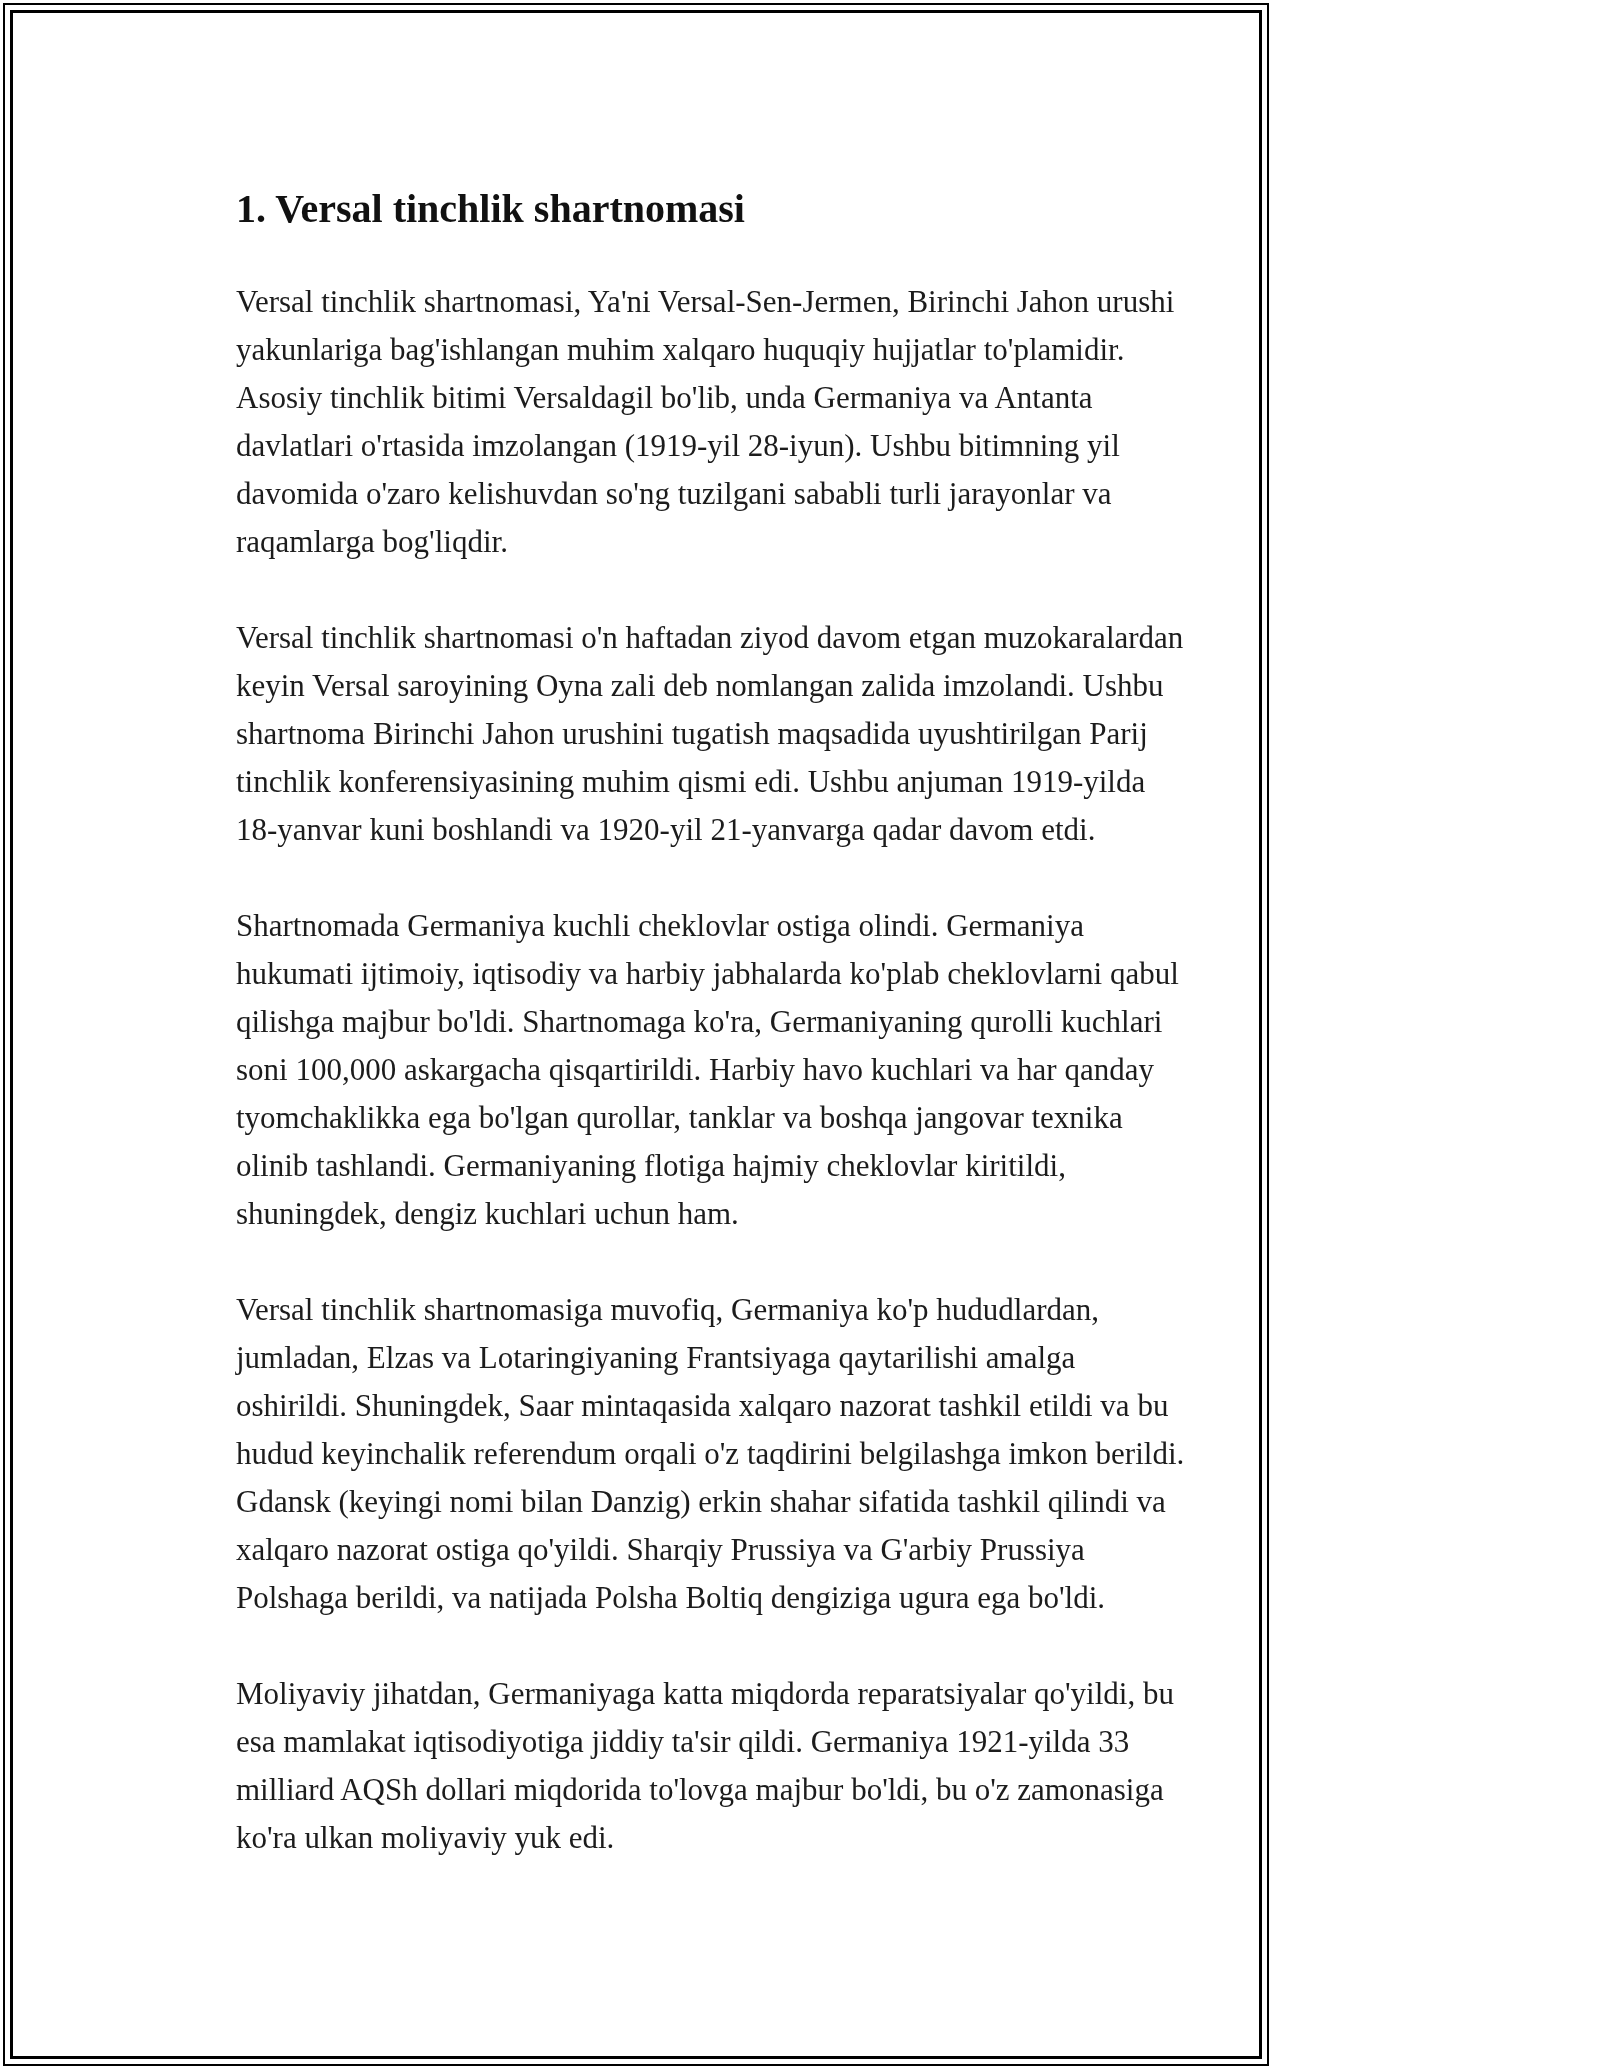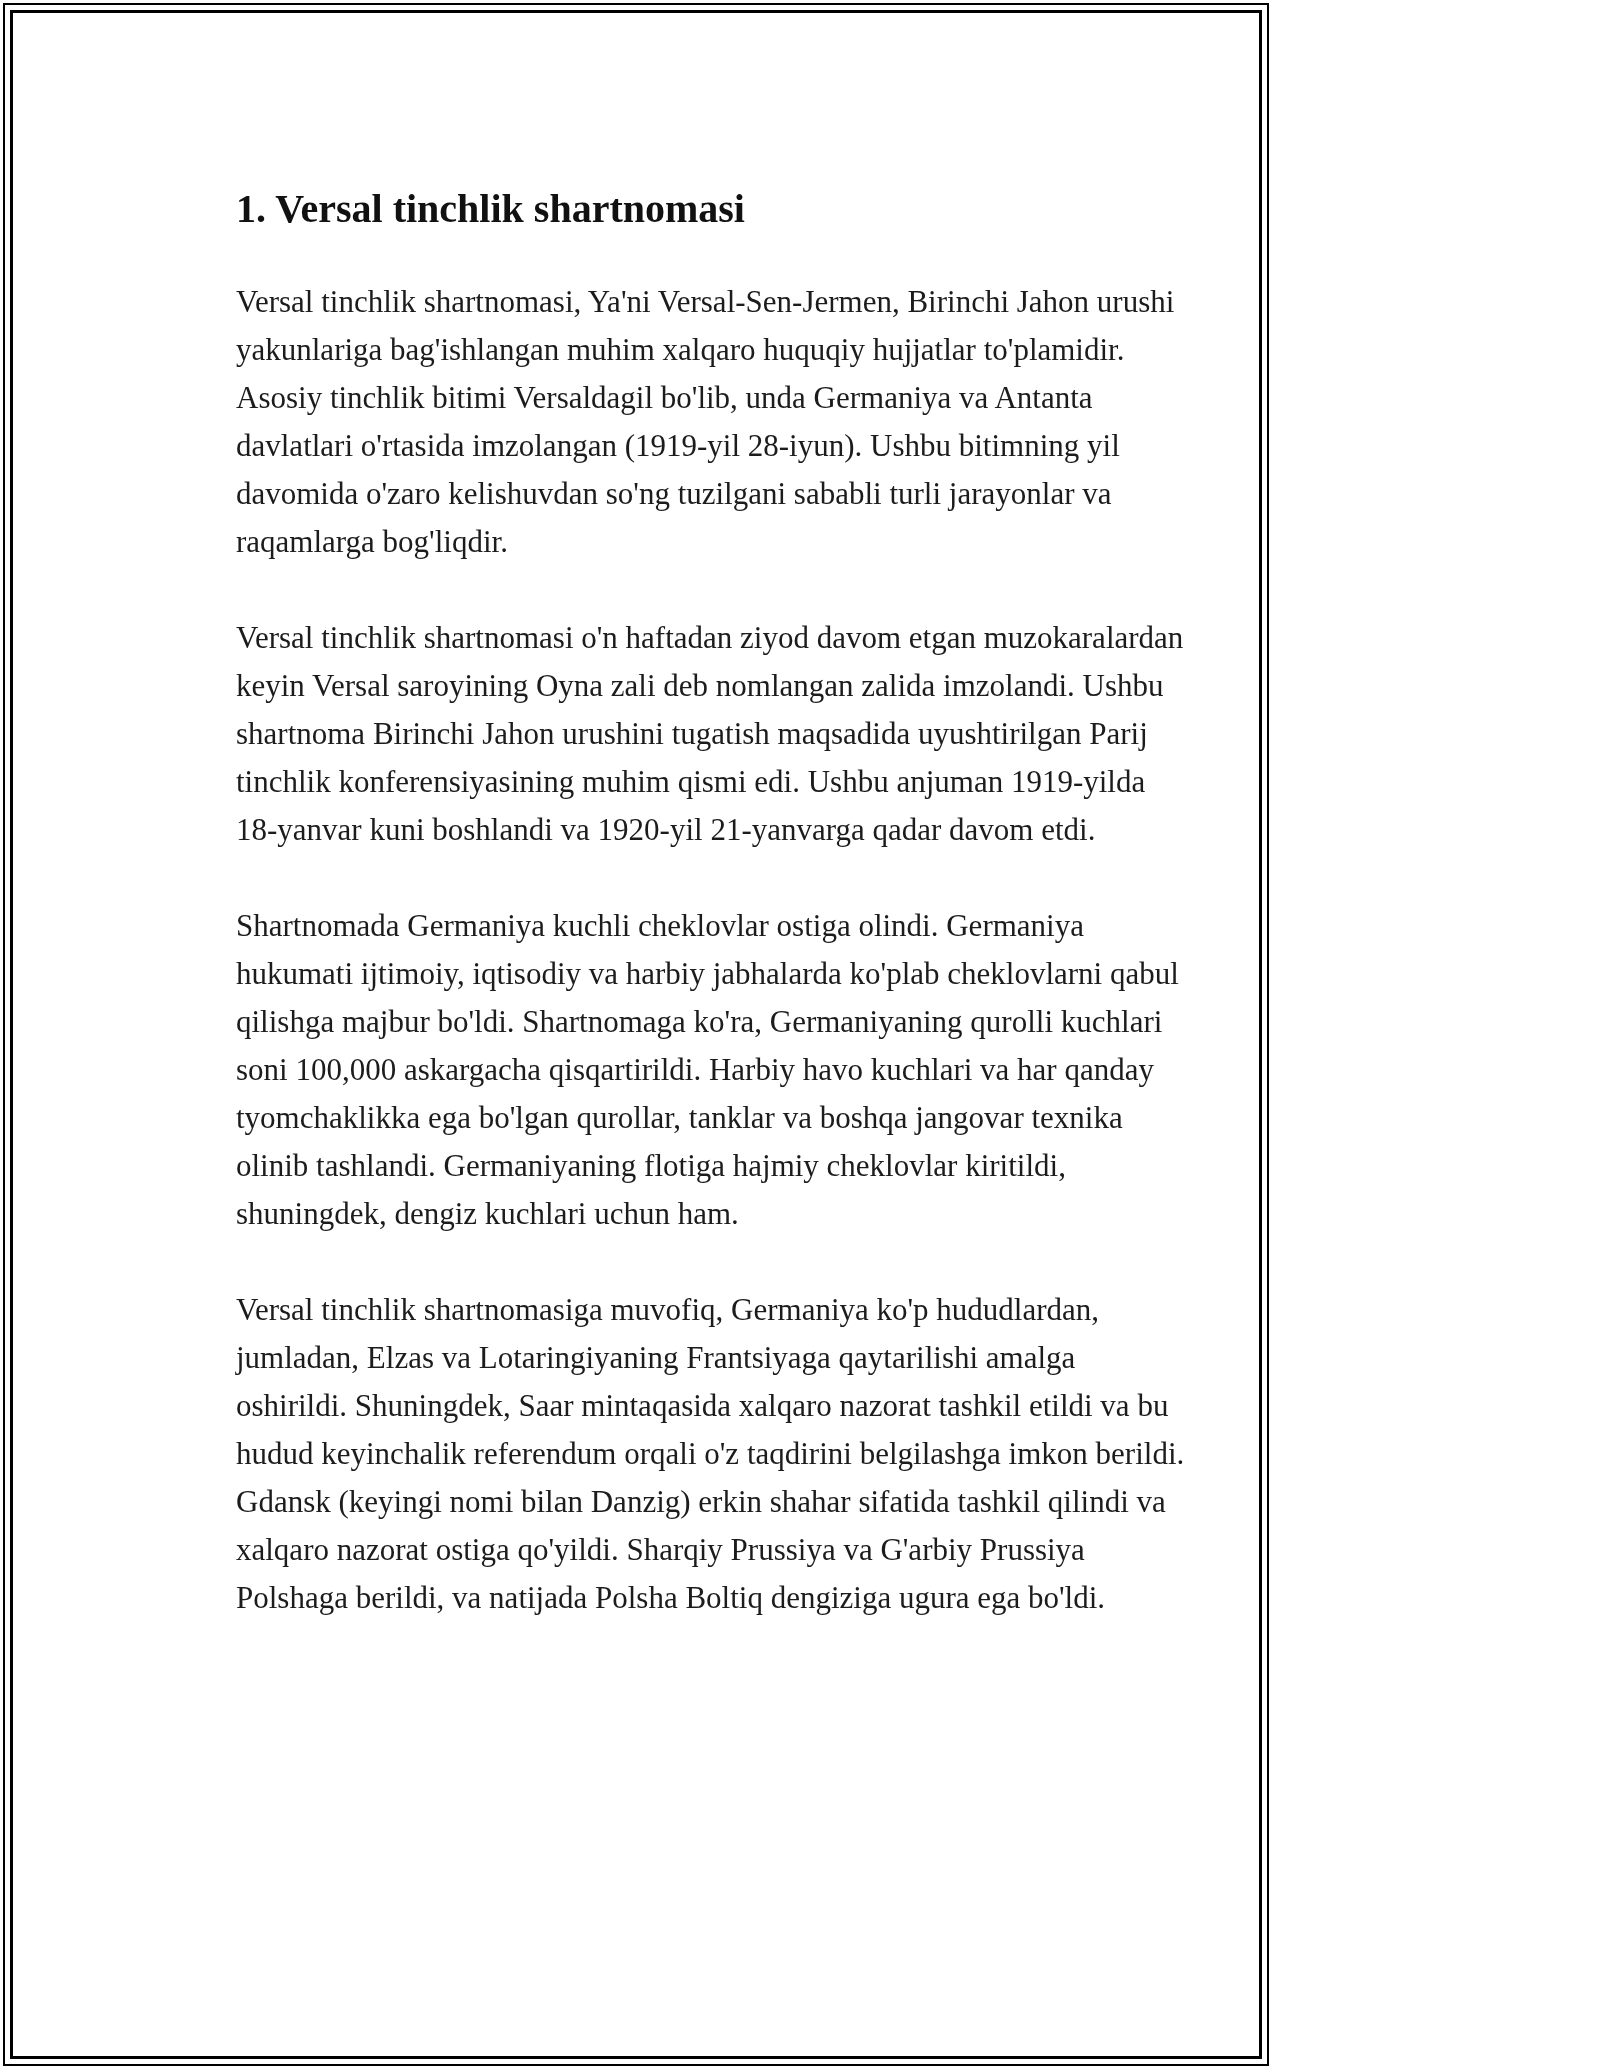--- a/index.html
+++ b/index.html
@@ -82,14 +82,18 @@
 shuningdek, dengiz kuchlari uchun ham.</p>
 
     <p class="para">Versal tinchlik shartnomasiga muvofiq, Germaniya ko'p hududlardan,
 jumladan, Elzas va Lotaringiyaning Frantsiyaga qaytarilishi amalga
 oshirildi. Shuningdek, Saar mintaqasida xalqaro nazorat tashkil etildi va bu
 hudud keyinchalik referendum orqali o'z taqdirini belgilashga imkon berildi.
 Gdansk (keyingi nomi bilan Danzig) erkin shahar sifatida tashkil qilindi va
 xalqaro nazorat ostiga qo'yildi. Sharqiy Prussiya va G'arbiy Prussiya
 Polshaga berildi, va natijada Polsha Boltiq dengiziga ugura ega bo'ldi.</p>
 
+    <p class="para">Moliyaviy jihatdan, Germaniyaga katta miqdorda reparatsiyalar qo'yildi, bu
+esa mamlakat iqtisodiyotiga jiddiy ta'sir qildi. Germaniya 1921-yilda 33
+milliard AQSh dollari miqdorida to'lovga majbur bo'ldi, bu o'z zamonasiga
+ko'ra ulkan moliyaviy yuk edi.</p>
   </div>
 </div>
 
 </body></html>

